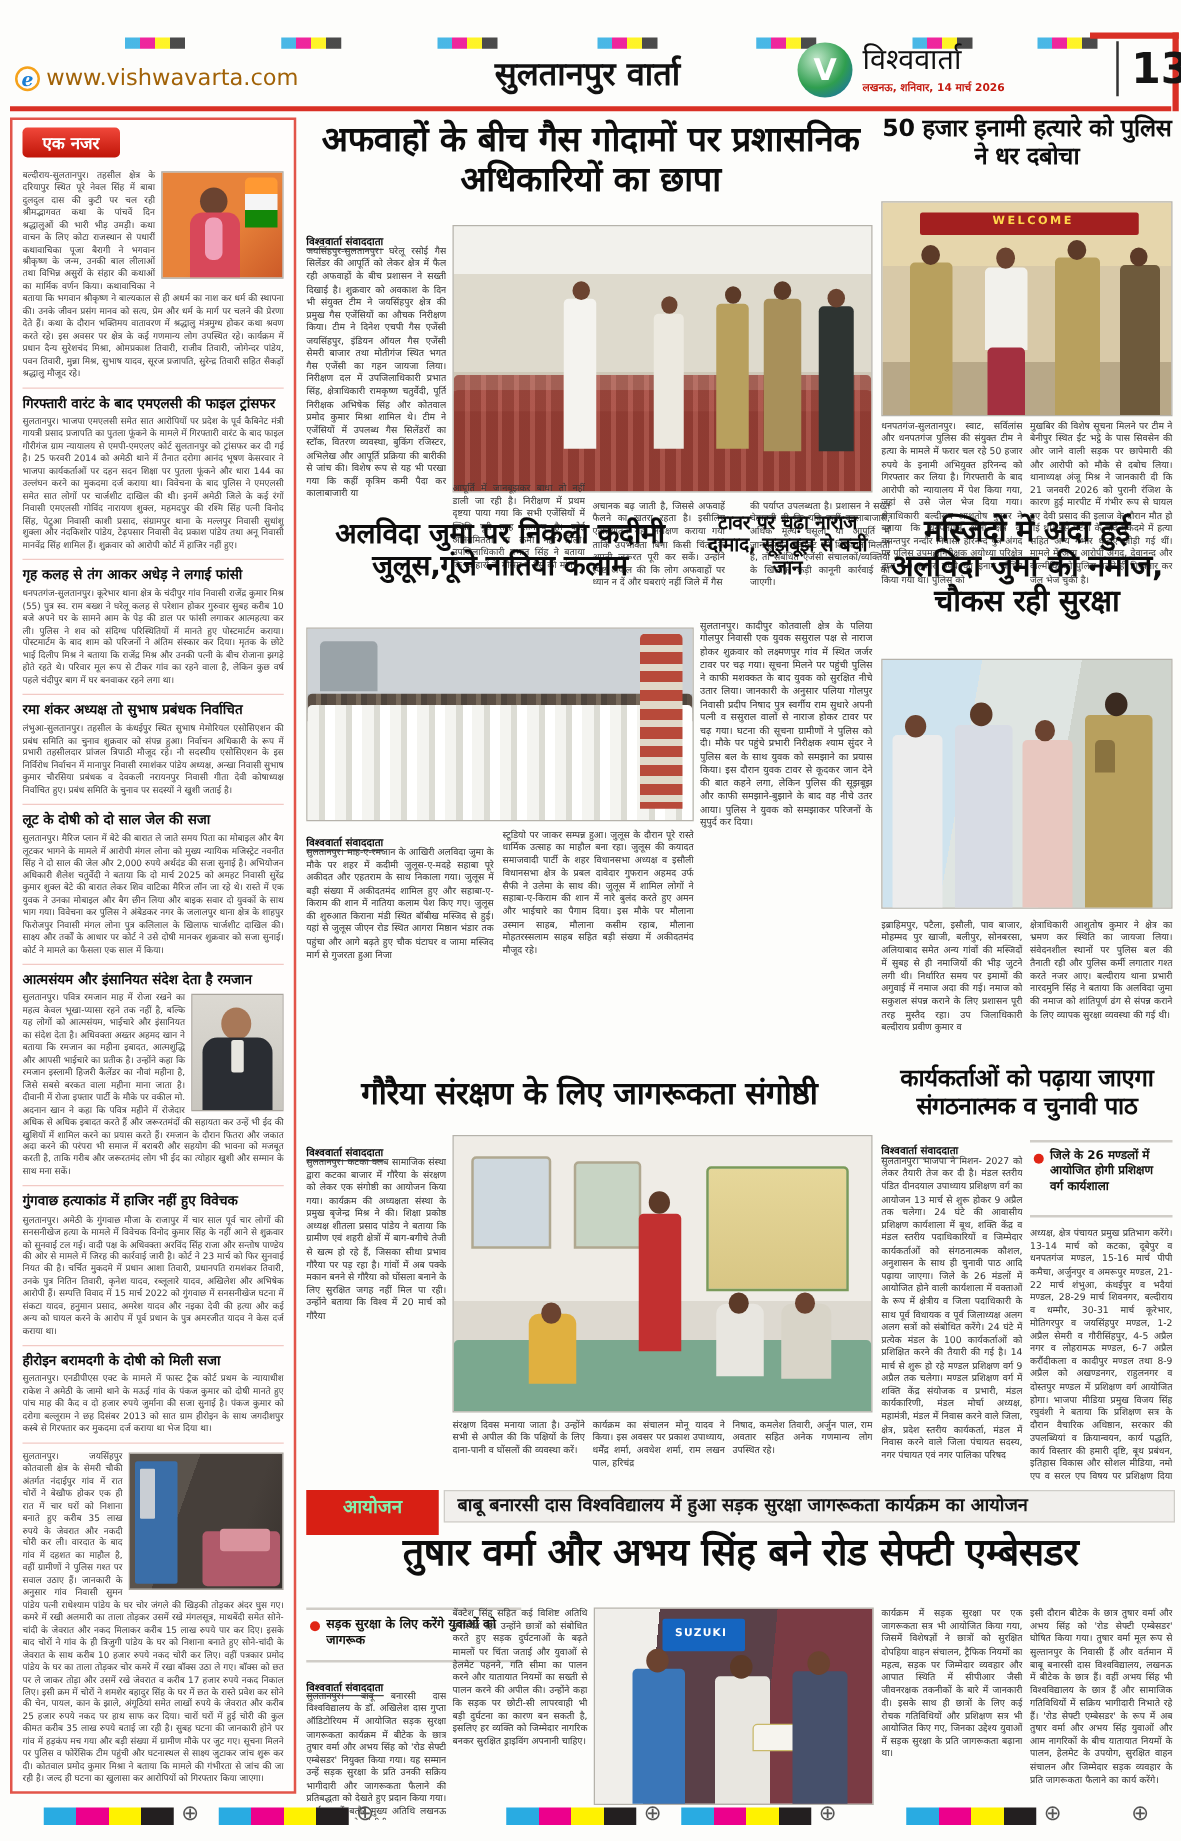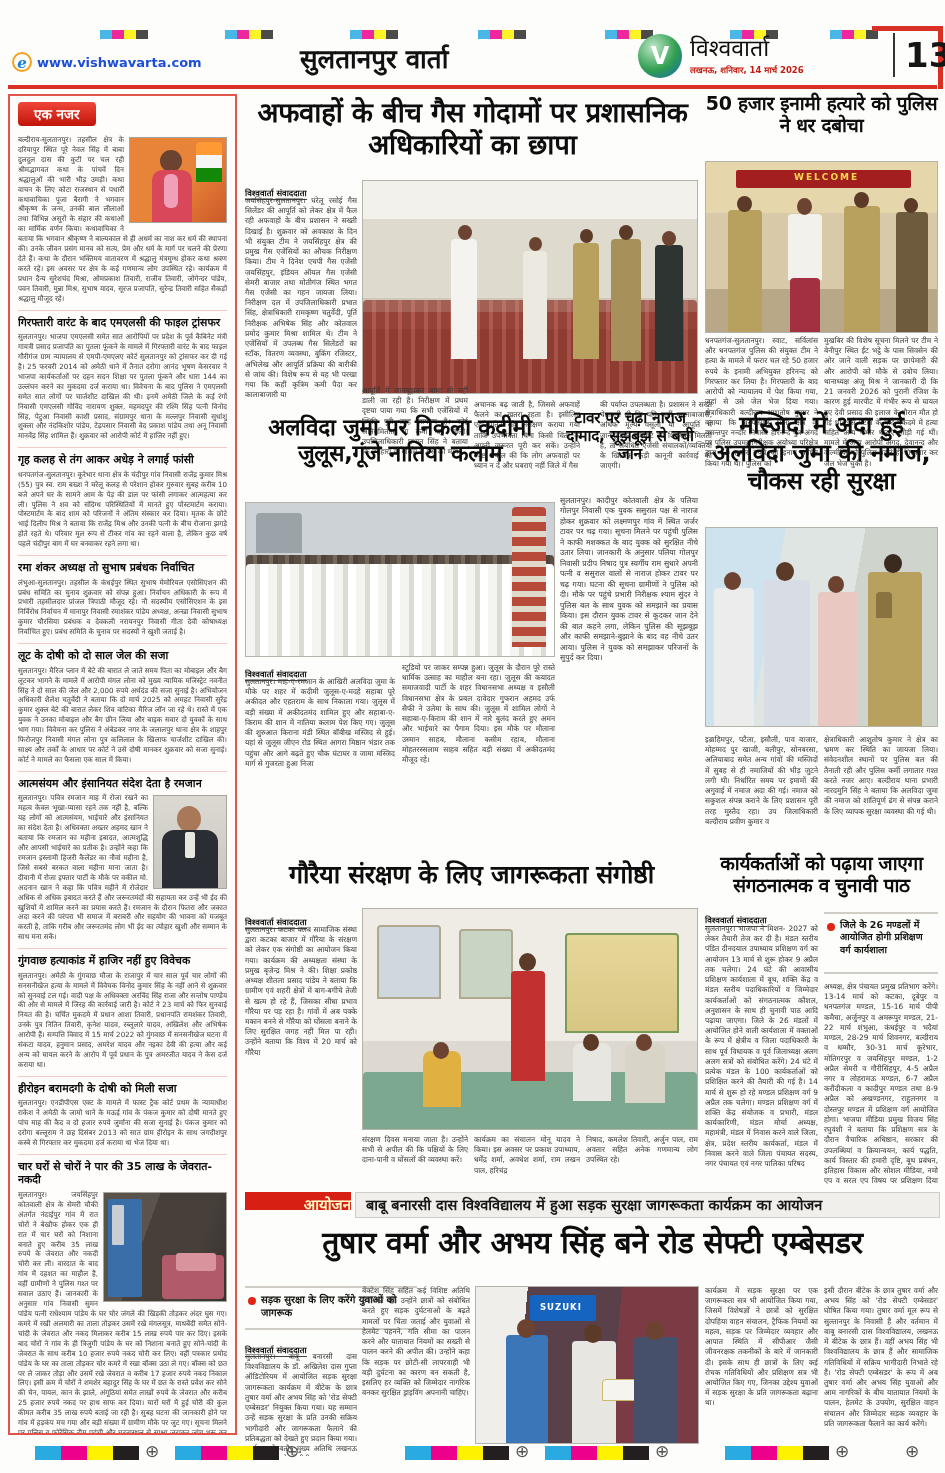--- a/index.html
+++ b/index.html
@@ -11,22 +11,22 @@
   .bcol{font-size:7.4px;line-height:1.38;text-align:justify;color:#333;overflow:hidden}
   .byl{font-size:8.3px;font-weight:700;color:#111;border-bottom:1px solid #444;display:inline-block;padding-bottom:1px;margin-bottom:2px}
   .photo{position:absolute;overflow:hidden;border:1px solid #b5b2aa;box-sizing:border-box}
   .fig{position:absolute;border-radius:4px 4px 0 0}
   .head{position:absolute;border-radius:50%}
   
   #hdr-rule{position:absolute;left:8px;top:85px;width:929px;height:4px;background:#d93025}
   #site{position:absolute;left:12px;top:52px;display:flex;align-items:center;gap:5px}
   #site .eicon{width:20px;height:20px;border-radius:50%;border:2px solid #f5a21b;color:#1a7fd4;
        font-family:"DejaVu Serif",serif;font-style:italic;font-weight:700;font-size:15px;line-height:18px;text-align:center;box-sizing:border-box}
-  #site .url{font-size:13px;font-weight:700;color:#1d4ed8}
-  #sec-title{position:absolute;left:300px;top:40px;width:340px;font-size:26px;font-weight:800;color:#111}
+  #site .url{font-size:18px;font-weight:400;color:#a16207}
+  #sec-title{position:absolute;left:300px;top:40px;width:340px;text-align:center;font-size:26px;font-weight:800;color:#111}
   #brand{position:absolute;left:638px;top:34px;display:flex;gap:8px;align-items:center}
   #brand .vlogo{width:44px;height:44px;border-radius:50%;background:radial-gradient(circle at 35% 30%,#bfe6c8,#2f9e4f 55%,#1565c0);color:#fff;
        font-size:24px;font-weight:800;text-align:center;line-height:44px}
   #brand .bn{font-size:23px;font-weight:400;color:#101010;line-height:1}
   #brand .bd{font-size:8.5px;font-weight:700;color:#c41b10;margin-top:4px}
   #pgframe{position:absolute;left:872px;top:26px;width:66px;height:58px;border-top:5px solid #d93025;border-right:5px solid #d93025}
   #pgnum{position:absolute;left:893px;top:33px;font-size:34px;font-weight:800;color:#151515;border-left:2px solid #333;padding-left:10px;line-height:1.3}
   
   .tick{position:absolute;top:30px;width:48px;height:9px;
         background:linear-gradient(90deg,#29abe2 0 12px,#ec008c 12px 24px,#fff200 24px 36px,#2b2b2b 36px 48px);opacity:.85}
@@ -37,22 +37,22 @@
   #eknajar{position:absolute;left:8px;top:94px;width:229px;height:1341px;border:2px solid #e2554a;
            background:#fffdfc;box-sizing:border-box;padding:6px 8px;overflow:hidden}
   #eknajar .badge{background:linear-gradient(#f0473a,#c01508);color:#fff;font-weight:800;font-size:13.5px;
            padding:3px 16px;border-radius:4px;display:inline-block;margin-bottom:4px}
   .en-art{padding:5px 0 6px;border-bottom:1px solid #f2c9c4;overflow:hidden}
   .en-art:last-child{border-bottom:none}
   .en-art h3{font-size:10.8px;font-weight:800;line-height:1.25;color:#0d0d0d;margin-bottom:3px}
   .en-art p{font-size:7.1px;line-height:1.4;text-align:justify;color:#3a3a3a}
   .en-photo{float:right;margin:2px 0 3px 5px;border:1px solid #a9a49c;position:relative;overflow:hidden}
   
-  #ay-label{position:absolute;left:245px;top:1192px;width:106px;height:18px;background:#d81f14;color:#fef9c3;
-            font-size:15px;font-weight:800;text-align:right;line-height:26px}
+  #ay-label{position:absolute;left:245px;top:1192px;width:106px;height:36px;background:#d81f14;color:#86efac;
+            font-size:15px;font-weight:800;text-align:center;line-height:26px}
   #ay-strip{position:absolute;left:355px;top:1192px;width:585px;height:26px;background:#f1efec;border:1px solid #cfcdc8;
             box-sizing:border-box;font-size:14.5px;font-weight:800;color:#161616;line-height:24px;padding-left:10px}
   .bullbox{position:absolute;border-top:2px solid #d0cdc7;border-bottom:2px solid #d0cdc7;padding:5px 4px 5px 16px;
            font-size:9.5px;font-weight:800;color:#14140f;line-height:1.3;box-sizing:border-box}
   .bullbox::before{content:"";position:absolute;left:3px;top:9px;width:8px;height:8px;border-radius:50%;background:#e02515}
 </style>
 </head>
 <body>
 
 <div class="tick" style="left:100px"></div>
@@ -126,21 +126,20 @@
     <h3>गुंगवाछ हत्याकांड में हाजिर नहीं हुए विवेचक</h3>
     <p>सुलतानपुर। अमेठी के गुंगवाछ मौजा के राजापुर में चार साल पूर्व चार लोगों की सनसनीखेज हत्या के मामले में विवेचक विनोद कुमार सिंह के नहीं आने से शुक्रवार को सुनवाई टल गई। वादी पक्ष के अधिवक्ता अरविंद सिंह राजा और सन्तोष पाण्डेय की ओर से मामले में जिरह की कार्रवाई जारी है। कोर्ट ने 23 मार्च को फिर सुनवाई नियत की है। चर्चित मुकदमे में प्रधान आशा तिवारी, प्रधानपति रामशंकर तिवारी, उनके पुत्र नितिन तिवारी, कृनेश यादव, रब्लूलारे यादव, अखिलेश और अभिषेक आरोपी हैं। सम्पत्ति विवाद में 15 मार्च 2022 को गुंगवाछ में सनसनीखेज घटना में संकटा यादव, हनुमान प्रसाद, अमरेश यादव और नइका देवी की हत्या और कई अन्य को घायल करने के आरोप में पूर्व प्रधान के पुत्र अमरजीत यादव ने केस दर्ज कराया था।</p>
   </article>
 
   <article class="en-art">
     <h3>हीरोइन बरामदगी के दोषी को मिली सजा</h3>
     <p>सुलतानपुर। एनडीपीएस एक्ट के मामले में फास्ट ट्रैक कोर्ट प्रथम के न्यायाधीश राकेश ने अमेठी के जामो थाने के मऊई गांव के पंकज कुमार को दोषी मानते हुए पांच माह की कैद व दो हजार रुपये जुर्माना की सजा सुनाई है। पंकज कुमार को दरोगा बल्लूराम ने छह दिसंबर 2013 को सात ग्राम हीरोइन के साथ जगदीशपुर कस्बे से गिरफ्तार कर मुकदमा दर्ज कराया था भेज दिया था।</p>
   </article>
 
   <article class="en-art">
-    <h3>चार घरों से चोरों ने पार की 35 लाख के जेवरात-नकदी</h3>
     <div class="en-photo" style="width:122px;height:108px;background:linear-gradient(110deg,#5a534c 0 35%,#463f3a 35% 70%,#38322e);">
       <div class="fig" style="left:4px;top:6px;width:34px;height:98px;background:#3a6ea8;border-radius:2px"></div>
       <div class="fig" style="left:8px;top:12px;width:12px;height:40px;background:#c9ced4;border-radius:1px"></div>
       <div class="fig" style="right:2px;bottom:2px;width:62px;height:44px;background:#b05a6a;border-radius:4px"></div>
       <div class="fig" style="right:10px;bottom:30px;width:40px;height:18px;background:#d9939d;border-radius:3px"></div>
     </div>
     <p>सुलतानपुर। जयसिंहपुर कोतवाली क्षेत्र के सेमरी चौकी अंतर्गत नंदाईपुर गांव में रात चोरों ने बेखौफ होकर एक ही रात में चार घरों को निशाना बनाते हुए करीब 35 लाख रुपये के जेवरात और नकदी चोरी कर ली। वारदात के बाद गांव में दहशत का माहौल है, वहीं ग्रामीणों ने पुलिस गश्त पर सवाल उठाए हैं। जानकारी के अनुसार गांव निवासी सुमन पांडेय पत्नी राधेश्याम पांडेय के घर चोर जंगले की खिड़की तोड़कर अंदर घुस गए। कमरे में रखी अलमारी का ताला तोड़कर उसमें रखे मंगलसूत्र, माथबेंदी समेत सोने-चांदी के जेवरात और नकद मिलाकर करीब 15 लाख रुपये पार कर दिए। इसके बाद चोरों ने गांव के ही त्रिजुगी पांडेय के घर को निशाना बनाते हुए सोने-चांदी के जेवरात के साथ करीब 10 हजार रुपये नकद चोरी कर लिए। वहीं पत्रकार प्रमोद पांडेय के घर का ताला तोड़कर चोर कमरे में रखा बॉक्स उठा ले गए। बॉक्स को छत पर ले जाकर तोड़ा और उसमें रखे जेवरात व करीब 17 हजार रुपये नकद निकाल लिए। इसी क्रम में चोरों ने शमशेर बहादुर सिंह के घर में छत के रास्ते प्रवेश कर सोने की चेन, पायल, कान के झाले, अंगूठियां समेत लाखों रुपये के जेवरात और करीब 25 हजार रुपये नकद पर हाथ साफ कर दिया। चारों घरों में हुई चोरी की कुल कीमत करीब 35 लाख रुपये बताई जा रही है। सुबह घटना की जानकारी होने पर गांव में हड़कंप मच गया और बड़ी संख्या में ग्रामीण मौके पर जुट गए। सूचना मिलने पर पुलिस व फोरेंसिक टीम पहुंची और घटनास्थल से साक्ष्य जुटाकर जांच शुरू कर दी। कोतवाल प्रमोद कुमार मिश्रा ने बताया कि मामले की गंभीरता से जांच की जा रही है। जल्द ही घटना का खुलासा कर आरोपियों को गिरफ्तार किया जाएगा।</p>
   </article>
 </aside>
 

